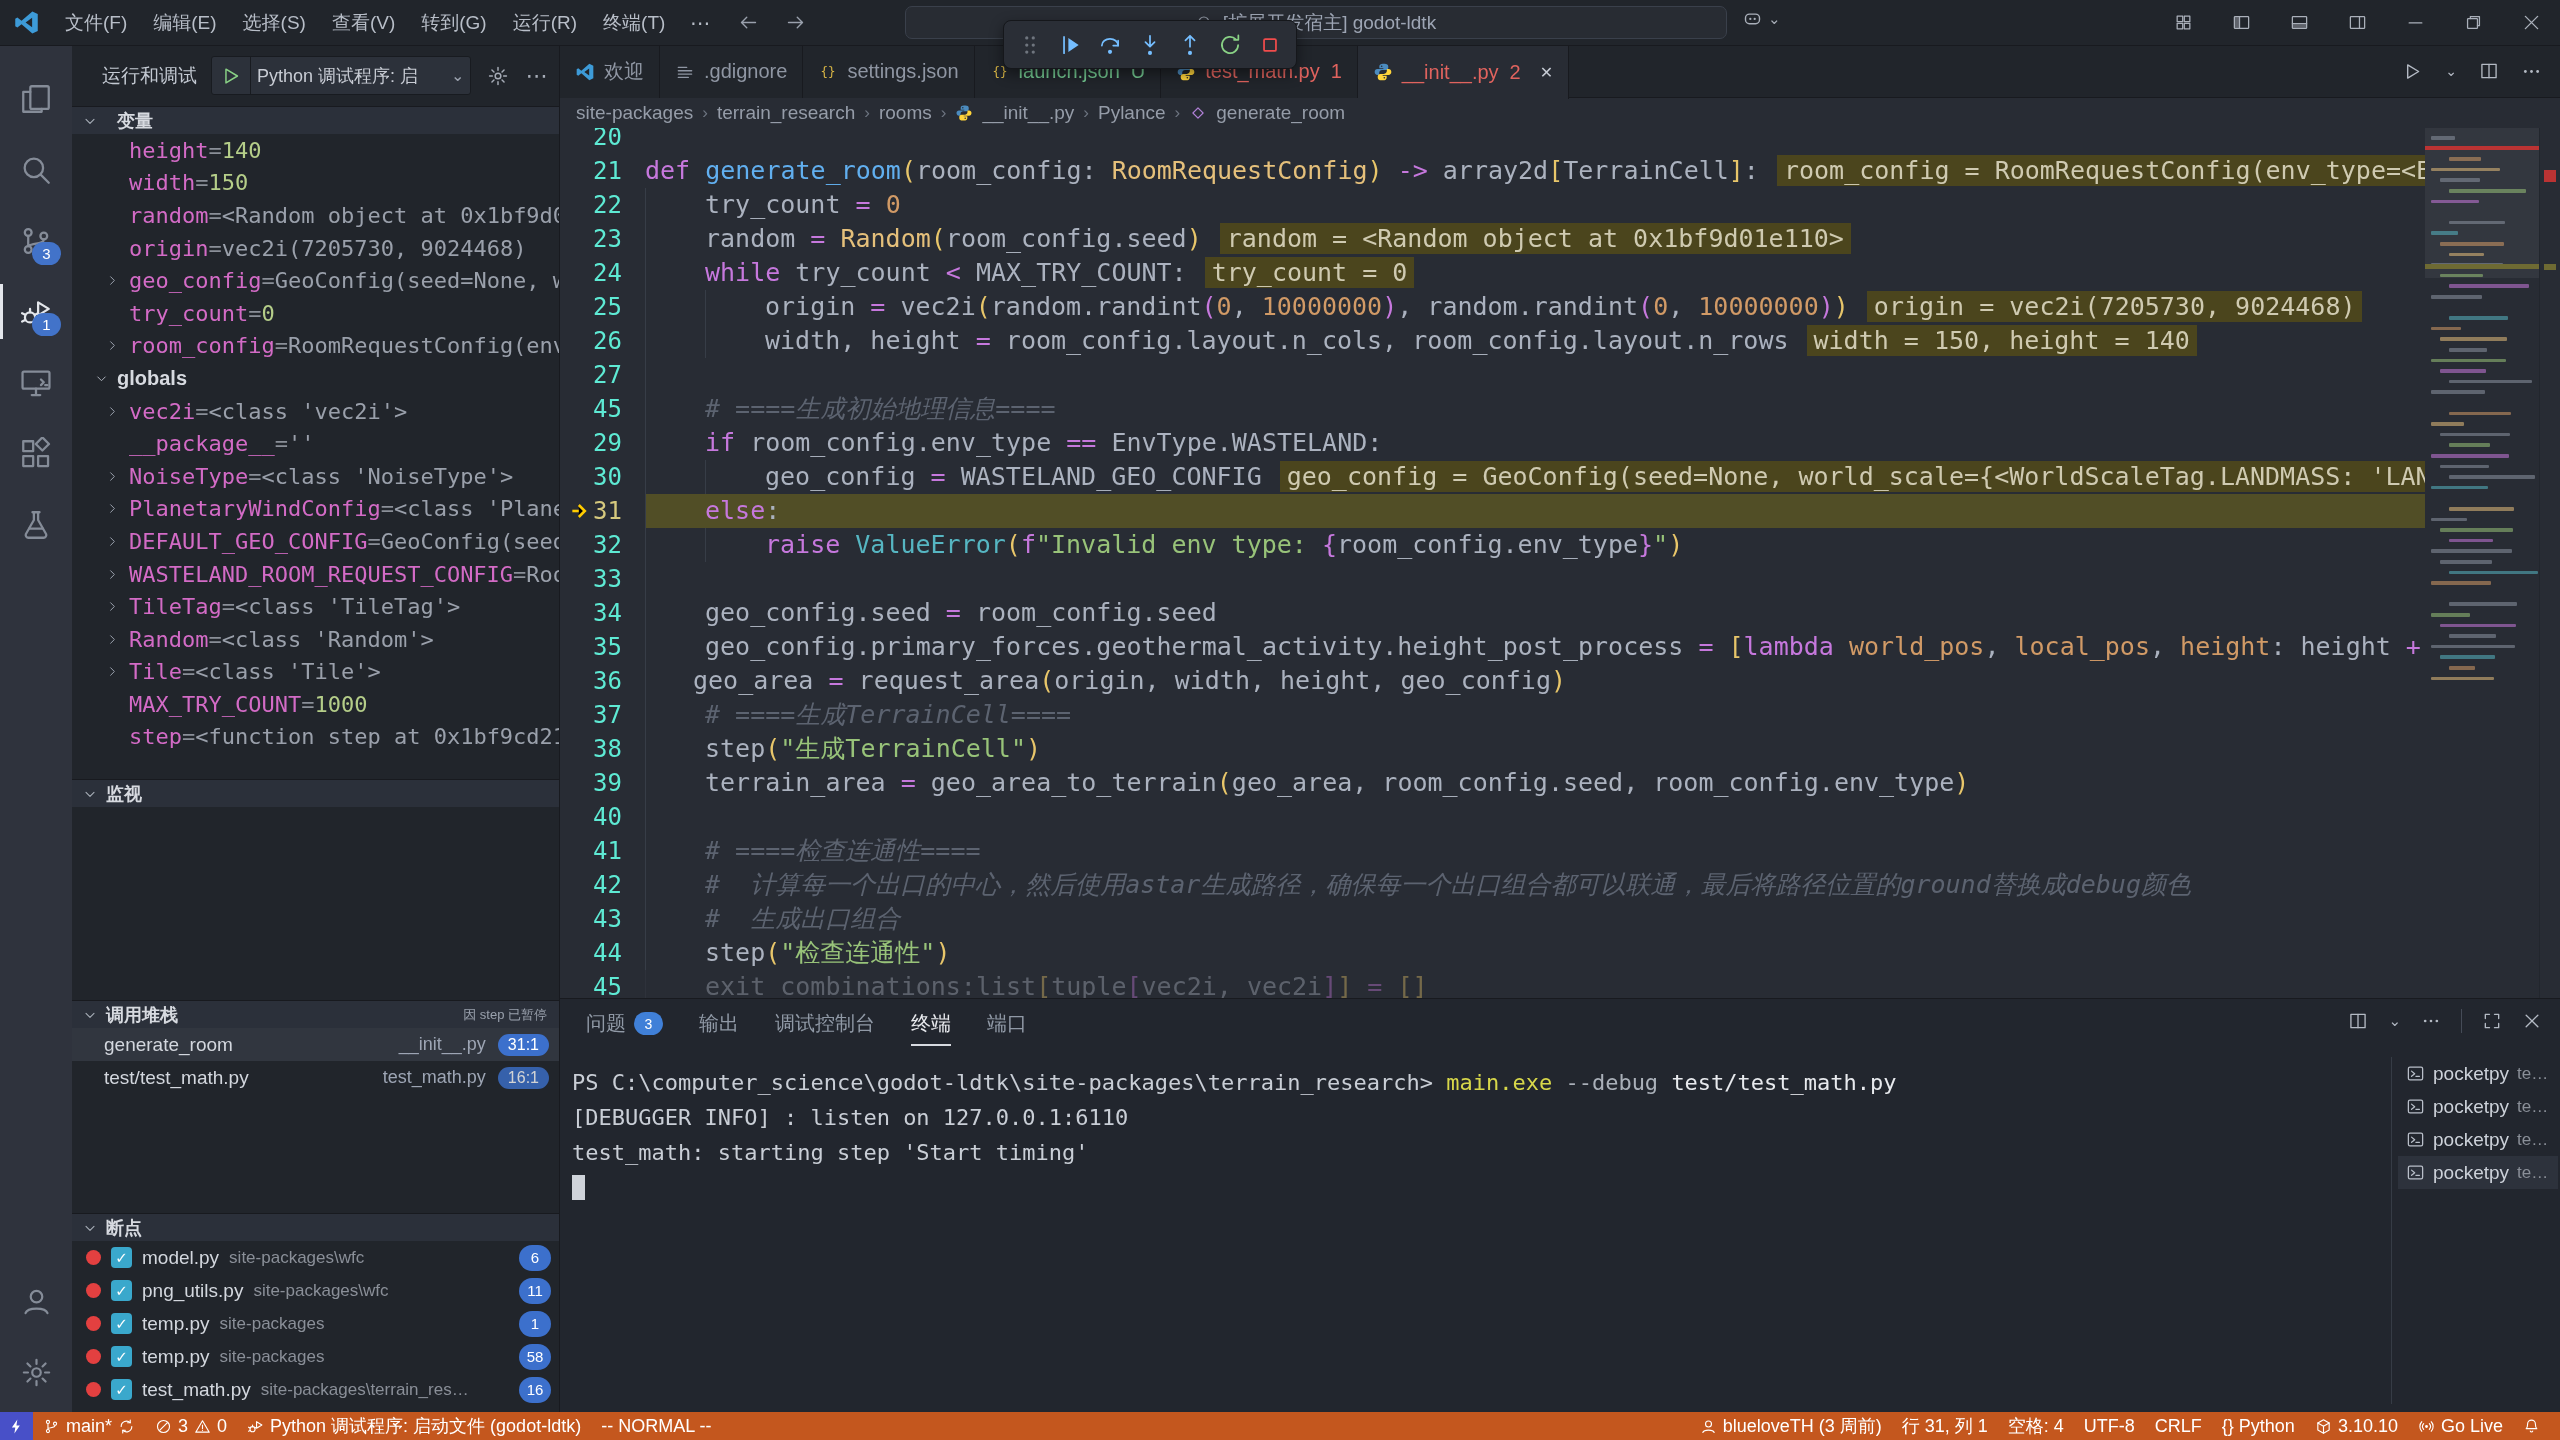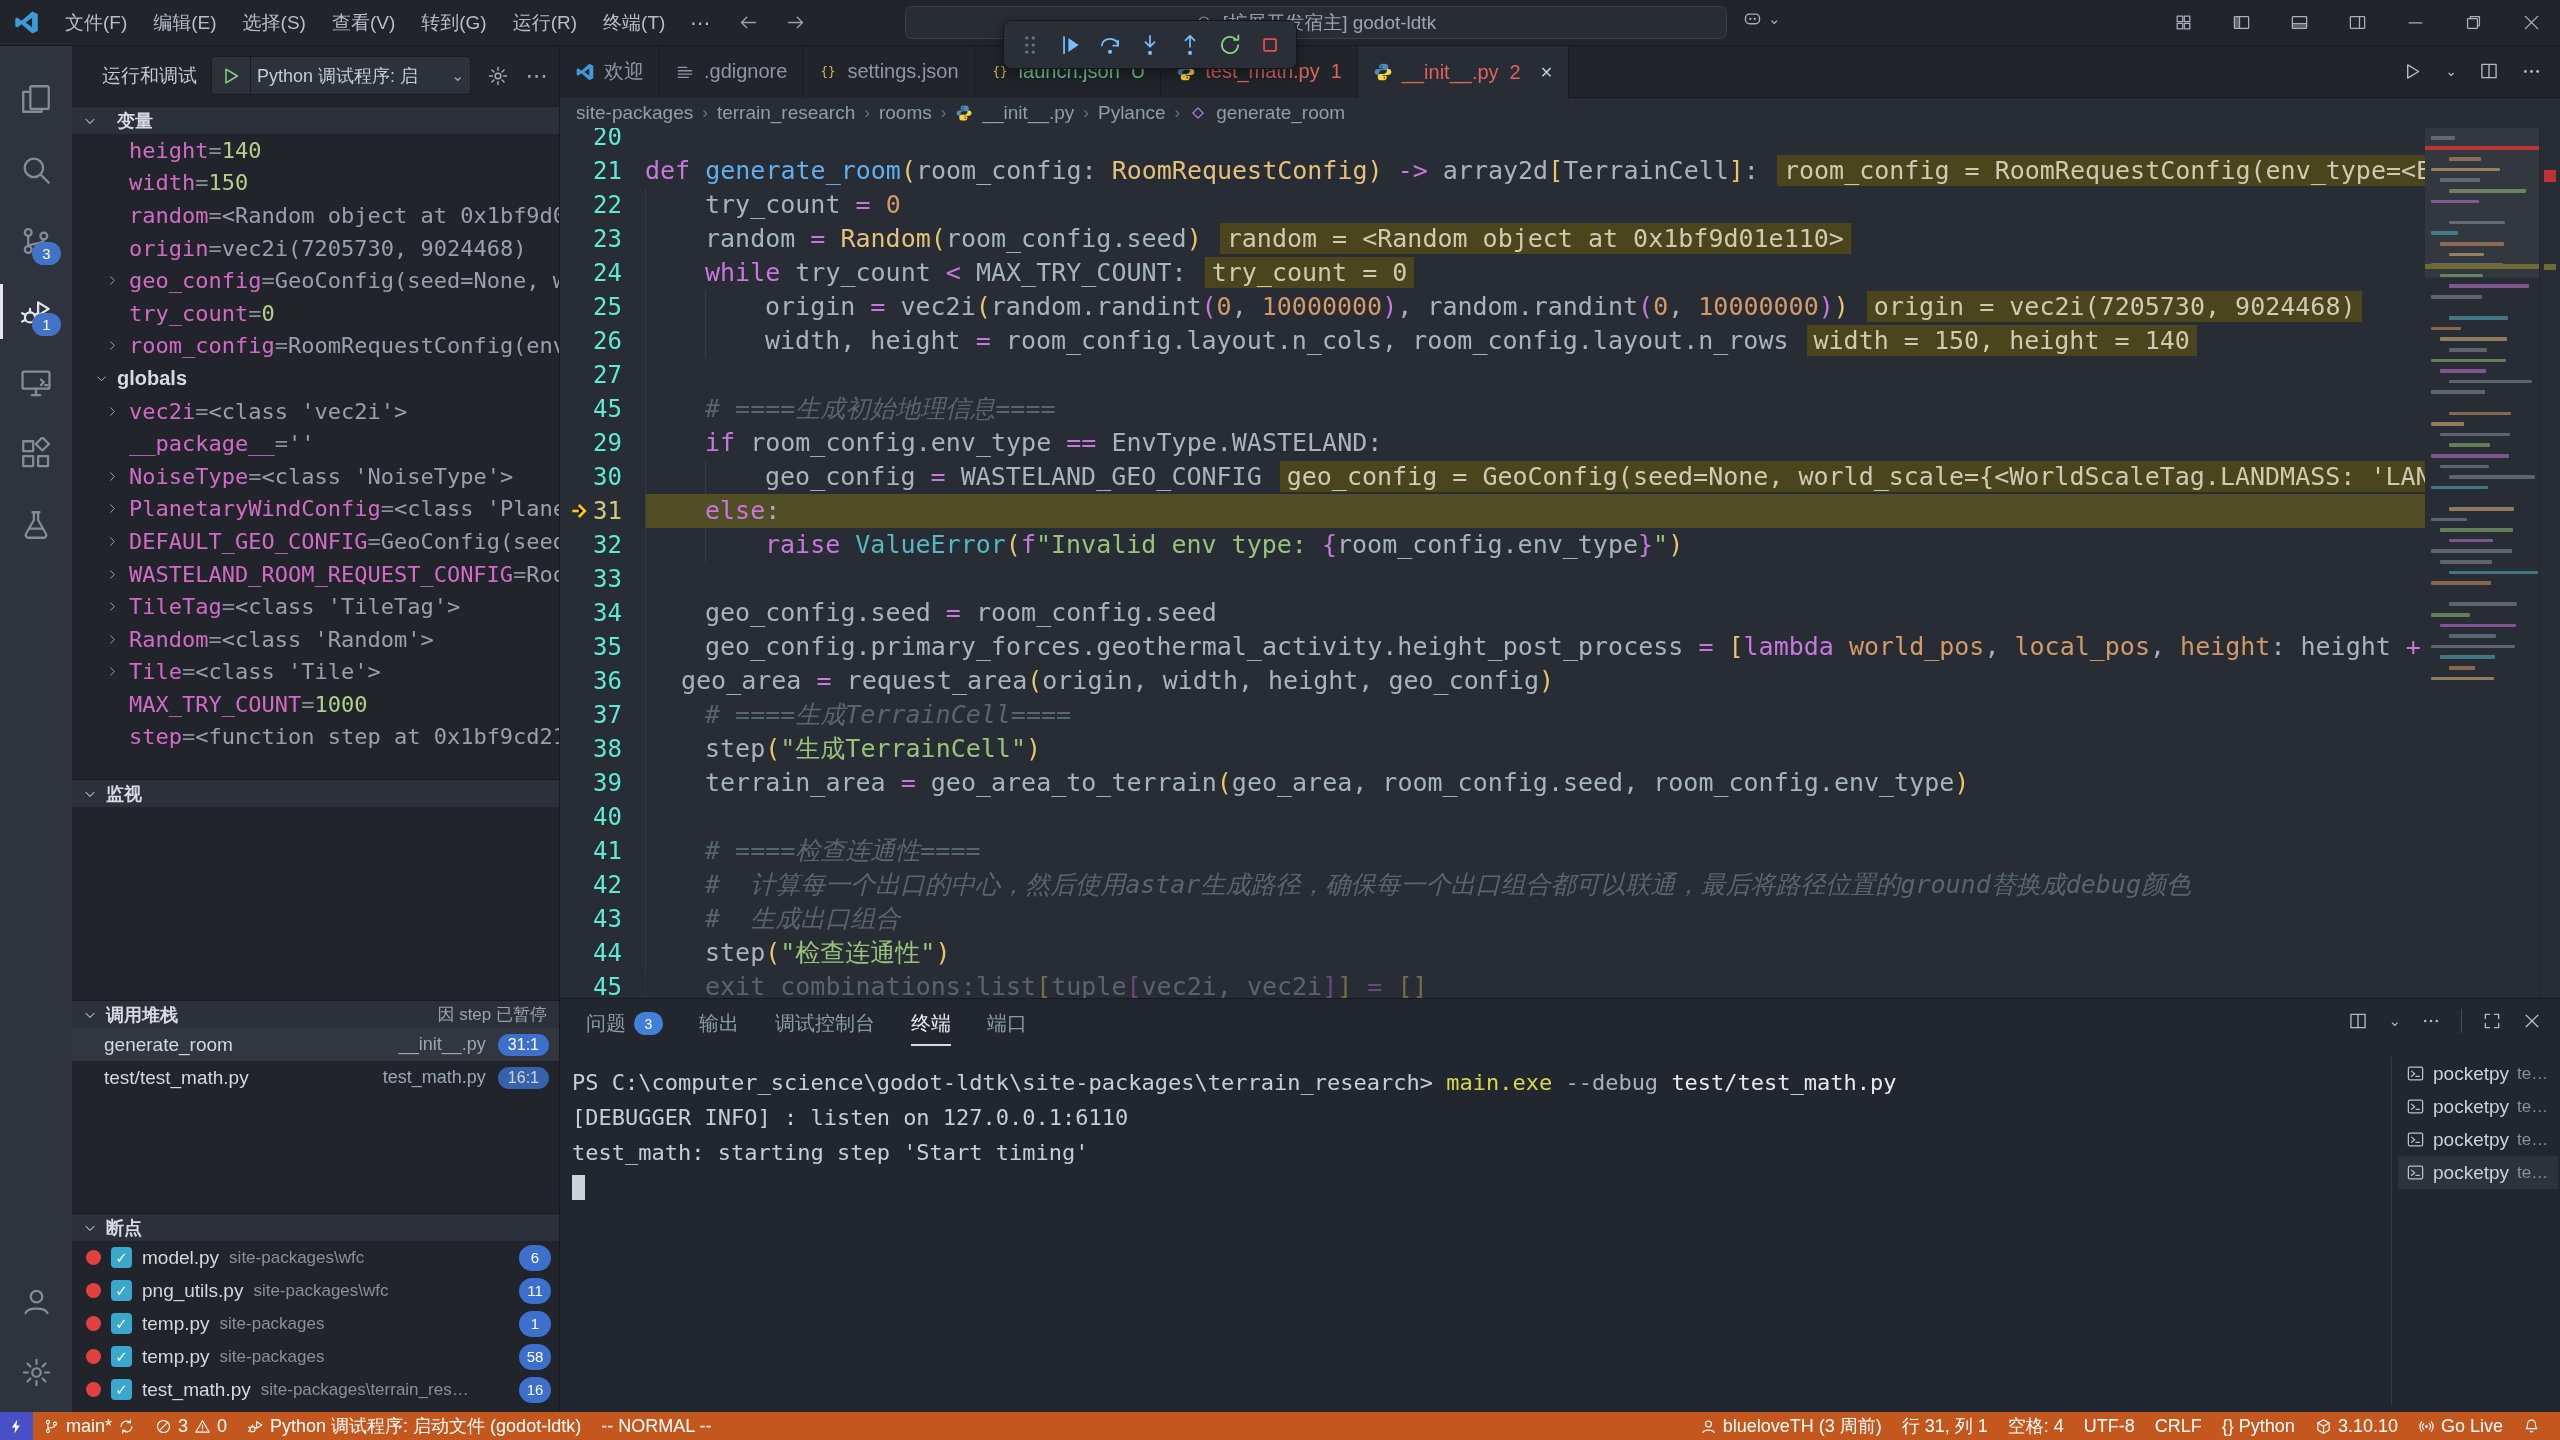--- a/index.html
+++ b/index.html
@@ -40,21 +40,21 @@
   #side-toolbar{position:absolute;left:0;top:0;width:100%;height:61px;display:flex;align-items:center;}
   #side-title{font-size:19px;color:#c3c9d2;margin-left:30px;white-space:nowrap;}
   #dbg-select{display:flex;align-items:center;margin-left:14px;height:37px;background:#2c313a;border:1px solid #181b20;border-radius:3px;overflow:hidden;}
   #dbg-play{width:38px;height:100%;display:flex;align-items:center;justify-content:center;color:#89d185;font-size:22px;border-right:1px solid #181b20;}
   #dbg-label{width:188px;font-size:18px;color:#c8ccd4;padding:0 6px;white-space:nowrap;overflow:hidden;}
   #dbg-chev{color:#9aa1ad;font-size:16px;padding-right:6px;}
   .side-act{color:#a7adb8;font-size:22px;margin-left:16px;}
   .sechead{position:absolute;left:0;width:100%;height:28px;background:#2b303a;border-top:1px solid #181a1f;display:flex;align-items:center;
            font-size:18px;font-weight:bold;color:#d7dae0;box-sizing:border-box;}
   .sechead .ic{font-size:16px;color:#aab0ba;margin:0 8px 0 10px;}
-  .sechead .hstatus{margin-left:auto;margin-right:12px;font-weight:normal;font-size:17px;color:#9aa1ad;}
+  .sechead .hstatus{margin-left:auto;margin-right:12px;font-weight:normal;font-size:13px;color:#9aa1ad;}
   #vars{position:absolute;left:0;top:89px;width:100%;height:645px;overflow:hidden;font-family:"DejaVu Sans Mono","Liberation Mono",monospace;font-size:22px;}
   .vrow{height:32.6px;display:flex;align-items:center;white-space:nowrap;overflow:hidden;}
   .vgrp{padding-left:22px;gap:8px;font-family:"Liberation Sans",sans-serif;font-weight:bold;font-size:20px;color:#d7dae0;}
   .vgrp .ic{font-size:15px;color:#aab0ba;}
   .vitem{padding-left:57px;}
   .vitem.exp{padding-left:33px;}
   .vitem .ic{font-size:15px;color:#9aa1ad;margin-right:9px;}
   .vn{color:#d36bc6;}.veq{color:#8a8f98;}.vv{color:#9aa0ab;}.vnum{color:#b5ce89;}
   .csrow{height:33px;display:flex;align-items:center;font-size:19px;color:#d3d7de;padding:0 10px 0 32px;box-sizing:border-box;}
   .csrow.sel{background:#31363f;}
@@ -798,21 +798,21 @@
           <div class="cl" style="top: 196px;"><span class="guide" style="left: 0px;"></span><span class="guide" style="left: 60px;"></span><span class="code" style="padding-left: 120px;"><span class="w">width, height </span><span class="k">= </span><span class="w">room_config.layout.n_cols, room_config.layout.n_rows</span></span><span class="hint">width = 150, height = 140</span></div>
           <div class="cl" style="top: 230px;"><span class="guide" style="left: 0px;"></span><span class="code" style="padding-left: 60px;"></span></div>
           <div class="cl" style="top: 264px;"><span class="guide" style="left: 0px;"></span><span class="code" style="padding-left: 60px;"><span class="c"># ====生成初始地理信息====</span></span></div>
           <div class="cl" style="top: 298px;"><span class="guide" style="left: 0px;"></span><span class="code" style="padding-left: 60px;"><span class="k">if </span><span class="w">room_config.env_type </span><span class="k">== </span><span class="w">EnvType.WASTELAND:</span></span></div>
           <div class="cl" style="top: 332px;"><span class="guide" style="left: 0px;"></span><span class="guide" style="left: 60px;"></span><span class="code" style="padding-left: 120px;"><span class="w">geo_config </span><span class="k">= </span><span class="w">WASTELAND_GEO_CONFIG</span></span><span class="hint">geo_config = GeoConfig(seed=None, world_scale={&lt;WorldScaleTag.LANDMASS: 'LANDMAS</span></div>
           <div class="cl cur" style="top: 366px;"><span class="guide" style="left: 0px;"></span><span class="code" style="padding-left: 60px;"><span class="k">else</span><span class="w">:</span></span></div>
           <div class="cl" style="top: 400px;"><span class="guide" style="left: 0px;"></span><span class="guide" style="left: 60px;"></span><span class="code" style="padding-left: 120px;"><span class="k">raise </span><span class="cy">ValueError</span><span class="y">(</span><span class="k">f</span><span class="s">"Invalid env type: </span><span class="m">{</span><span class="w">room_config.env_type</span><span class="m">}</span><span class="s">"</span><span class="y">)</span></span></div>
           <div class="cl" style="top: 434px;"><span class="guide" style="left: 0px;"></span><span class="code" style="padding-left: 60px;"></span></div>
           <div class="cl" style="top: 468px;"><span class="guide" style="left: 0px;"></span><span class="code" style="padding-left: 60px;"><span class="w">geo_config.seed </span><span class="k">= </span><span class="w">room_config.seed</span></span></div>
           <div class="cl" style="top: 502px;"><span class="guide" style="left: 0px;"></span><span class="code" style="padding-left: 60px;"><span class="w">geo_config.primary_forces.geothermal_activity.height_post_process </span><span class="k">= </span><span class="y">[</span><span class="k">lambda </span><span class="pr">world_pos</span><span class="w">, </span><span class="pr">local_pos</span><span class="w">, </span><span class="pr">height</span><span class="w">: height </span><span class="k">+ </span></span></div>
-          <div class="cl" style="top: 536px;"><span class="guide" style="left: 0px;"></span><span class="code" style="padding-left: 36px;"><span class="w">geo_area </span><span class="k">= </span><span class="w">request_area</span><span class="y">(</span><span class="w">origin, width, height, geo_config</span><span class="y">)</span></span></div>
+          <div class="cl" style="top: 536px;"><span class="guide" style="left: 0px;"></span><span class="code" style="padding-left: 48px;"><span class="w">geo_area </span><span class="k">= </span><span class="w">request_area</span><span class="y">(</span><span class="w">origin, width, height, geo_config</span><span class="y">)</span></span></div>
           <div class="cl" style="top: 570px;"><span class="guide" style="left: 0px;"></span><span class="code" style="padding-left: 60px;"><span class="c"># ====生成TerrainCell====</span></span></div>
           <div class="cl" style="top: 604px;"><span class="guide" style="left: 0px;"></span><span class="code" style="padding-left: 60px;"><span class="w">step</span><span class="y">(</span><span class="s">"生成TerrainCell"</span><span class="y">)</span></span></div>
           <div class="cl" style="top: 638px;"><span class="guide" style="left: 0px;"></span><span class="code" style="padding-left: 60px;"><span class="w">terrain_area </span><span class="k">= </span><span class="w">geo_area_to_terrain</span><span class="y">(</span><span class="w">geo_area, room_config.seed, room_config.env_type</span><span class="y">)</span></span></div>
           <div class="cl" style="top: 672px;"><span class="guide" style="left: 0px;"></span><span class="code" style="padding-left: 60px;"></span></div>
           <div class="cl" style="top: 706px;"><span class="guide" style="left: 0px;"></span><span class="code" style="padding-left: 60px;"><span class="c"># ====检查连通性====</span></span></div>
           <div class="cl" style="top: 740px;"><span class="guide" style="left: 0px;"></span><span class="code" style="padding-left: 60px;"><span class="c">#  计算每一个出口的中心，然后使用astar生成路径，确保每一个出口组合都可以联通，最后将路径位置的ground替换成debug颜色</span></span></div>
           <div class="cl" style="top: 774px;"><span class="guide" style="left: 0px;"></span><span class="code" style="padding-left: 60px;"><span class="c">#  生成出口组合</span></span></div>
           <div class="cl" style="top: 808px;"><span class="guide" style="left: 0px;"></span><span class="code" style="padding-left: 60px;"><span class="w">step</span><span class="y">(</span><span class="s">"检查连通性"</span><span class="y">)</span></span></div>
           <div class="cl dim" style="top: 842px;"><span class="guide" style="left: 0px;"></span><span class="code" style="padding-left: 60px;"><span class="w">exit_combinations:list</span><span class="y">[</span><span class="w">tuple</span><span class="m">[</span><span class="w">vec2i, vec2i</span><span class="m">]</span><span class="y">]</span><span class="k"> = </span><span class="y">[]</span></span></div>
         </div>

